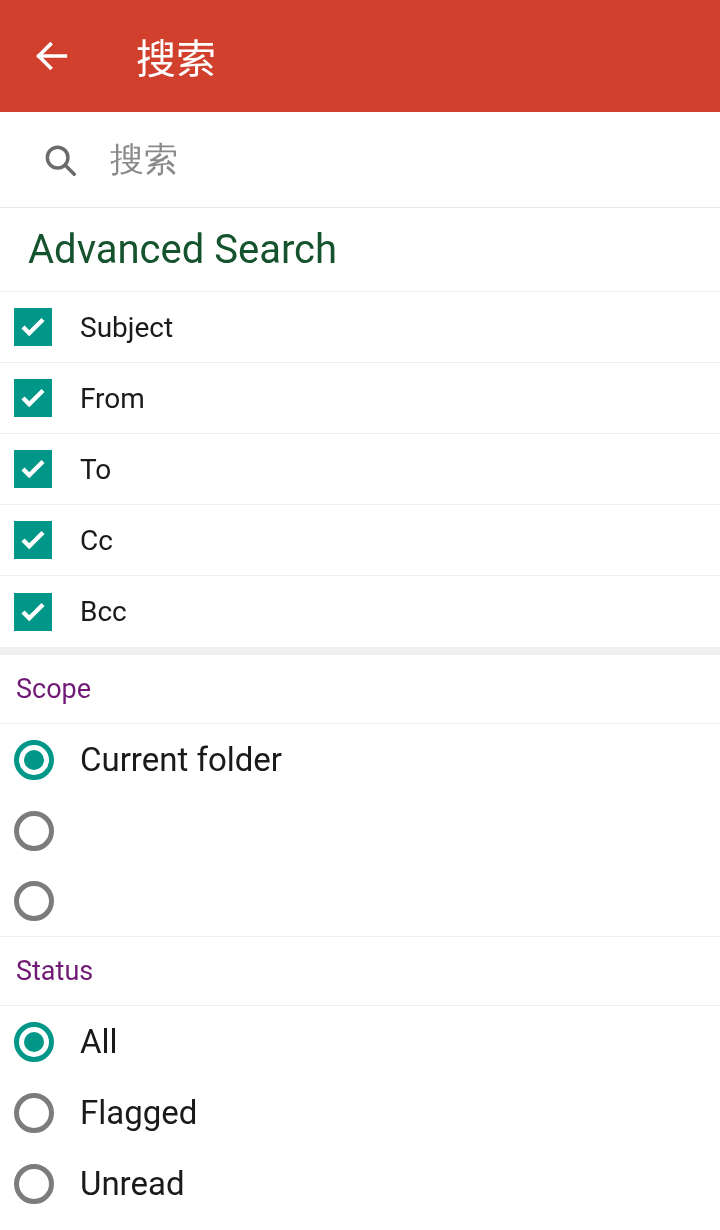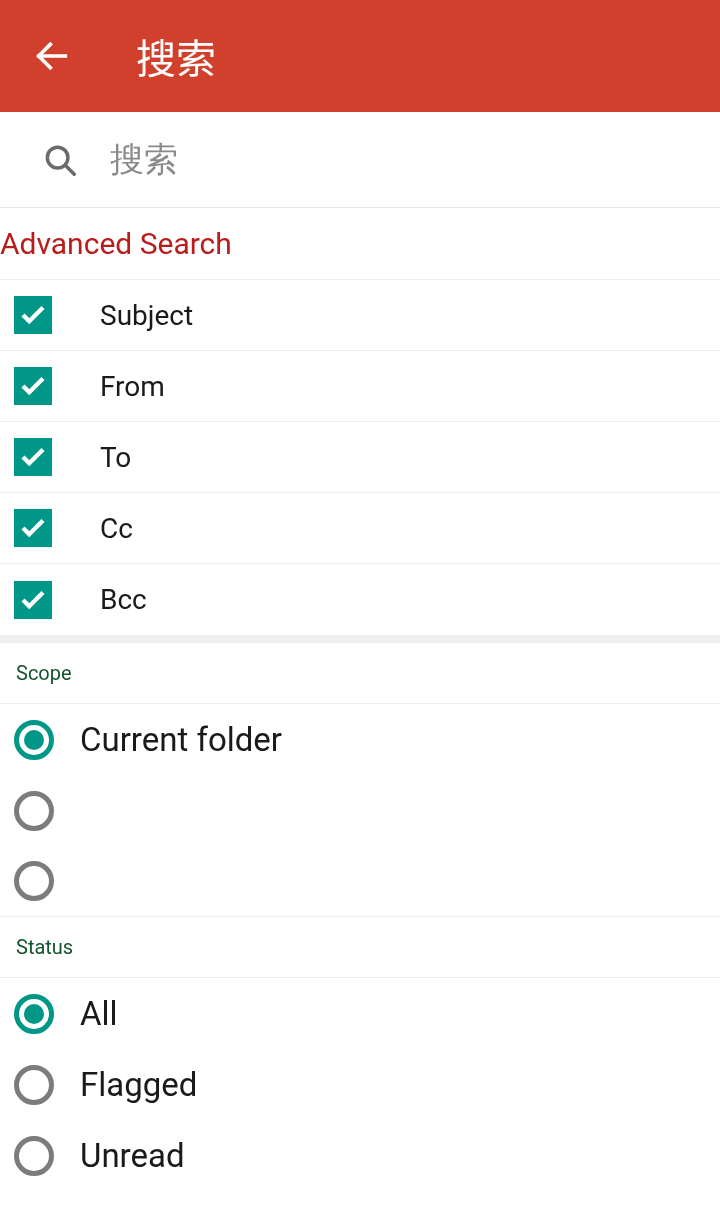--- a/index.html
+++ b/index.html
@@ -55,38 +55,37 @@
     font-size: 34px;
     color: #333;
     margin-left: 30px;
     flex: 1;
     height: 100%;
   }
   .search-input::placeholder {
     color: #8a8a8a;
   }
   .section-title {
-    padding: 18px 0;
-    font-size: 30px;
-    color: #b91c1c;
+    padding: 18px 28px;
+    font-size: 40px;
+    color: #14532d;
     border-bottom: 1px solid #eeeeee;
   }
   .section-title.muted {
-    color: #14532d;
-    font-size: 20px;
+    color: #701a75;
+    font-size: 27px;
     padding: 18px 16px;
   }
   .item-row {
     display: flex;
     align-items: center;
     height: 71px;
     padding-left: 14px;
     border-bottom: 1px solid #eeeeee;
     cursor: pointer;
-    gap: 20px;
   }
   .item-row.last {
     border-bottom: none;
   }
   .checkbox {
     width: 38px;
     height: 38px;
     background: #009788;
     display: flex;
     align-items: center;

